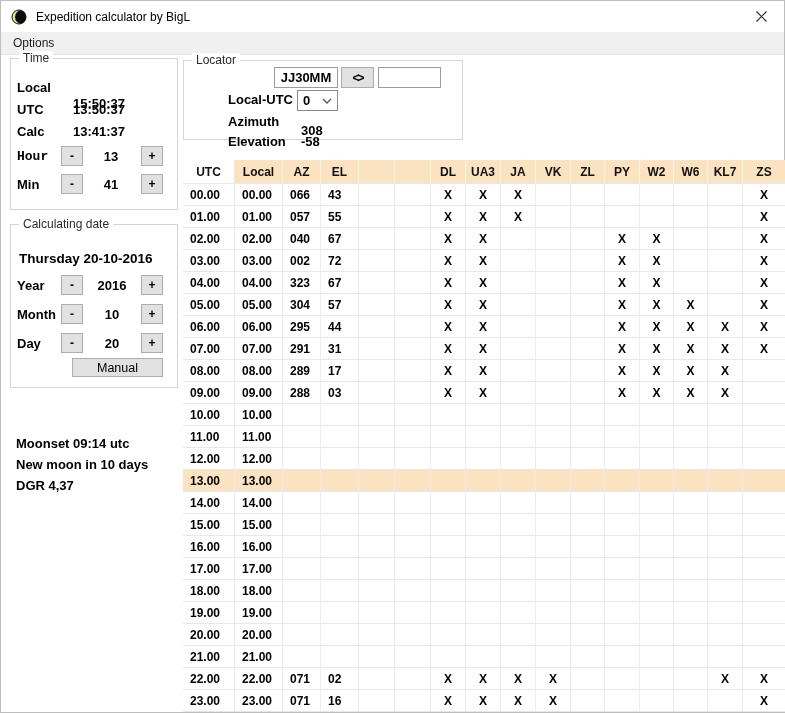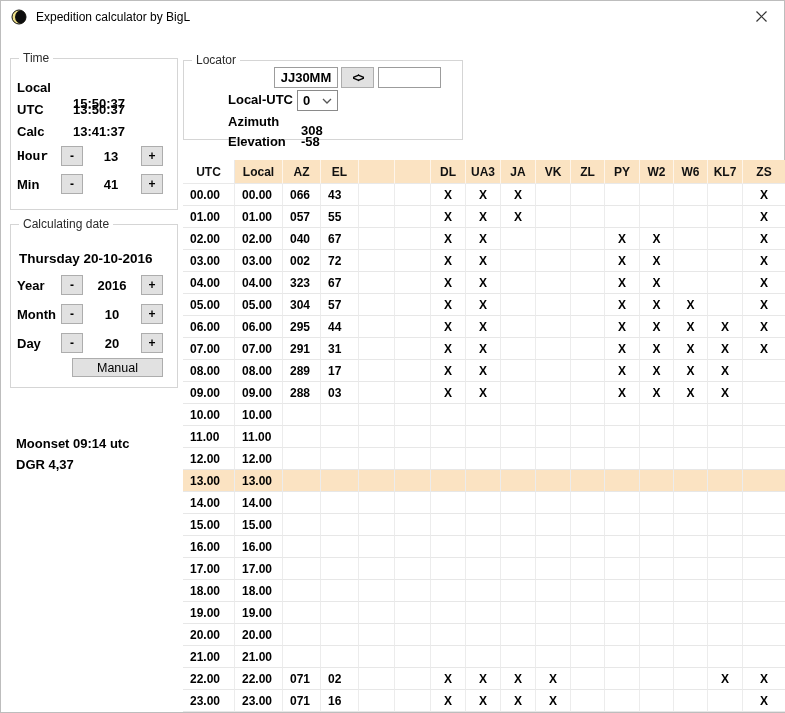--- a/index.html
+++ b/index.html
@@ -64,20 +64,23 @@
     </svg>
     <span class="title">Expedition calculator by BigL</span>
     <button class="close-btn">
       <svg width="11" height="11" viewBox="0 0 11 11">
         <line x1="0.5" y1="0.5" x2="10.5" y2="10.5" stroke="#333" stroke-width="1.2"></line>
         <line x1="10.5" y1="0.5" x2="0.5" y2="10.5" stroke="#333" stroke-width="1.2"></line>
       </svg>
     </button>
   </div>
 
+  <div class="menubar">
+    <div class="menu-item">Options</div>
+  </div>
 
   <div class="groupbox" style="left:10px;top:58px;width:168px;height:152px;">
     <span class="gcap">Time</span>
     <span class="glabel" style="left:6px;top:21px;">Local</span>
     <span class="gvalue" style="left:62px;top:37px;">15:50:37</span>
     <span class="glabel" style="left:6px;top:43px;">UTC</span>
     <span class="gvalue" style="left:62px;top:43px;">13:50:37</span>
     <span class="glabel" style="left:6px;top:65px;">Calc</span>
     <span class="gvalue" style="left:62px;top:65px;">13:41:37</span>
 
@@ -131,20 +134,21 @@
     <span class="glabel" style="left:6px;top:111px;">Day</span>
     <button class="btn3d" style="left:50px;top:108px;width:22px;height:20px;">-</button>
     <span class="stepval" style="left:80px;top:111px;width:42px;">20</span>
     <button class="btn3d" style="left:130px;top:108px;width:22px;height:20px;">+</button>
 
     <button class="btn3d" style="left:61px;top:133px;width:91px;height:19px;font-weight:normal;font-size:12.5px;">Manual</button>
   </div>
 
   <div class="mooninfo">
     <div>Moonset 09:14 utc</div>
+    <div>New moon in 10 days</div>
     <div>DGR 4,37</div>
   </div>
 
   <div class="grid">
     <div class="thead" id="thead">
         <div class="th th-first" style="width: 52px;">UTC</div>
         <div class="th" style="width: 48px;">Local</div>
         <div class="th" style="width: 38px;">AZ</div>
         <div class="th" style="width: 38px;">EL</div>
         <div class="th" style="width: 36px;"></div>

